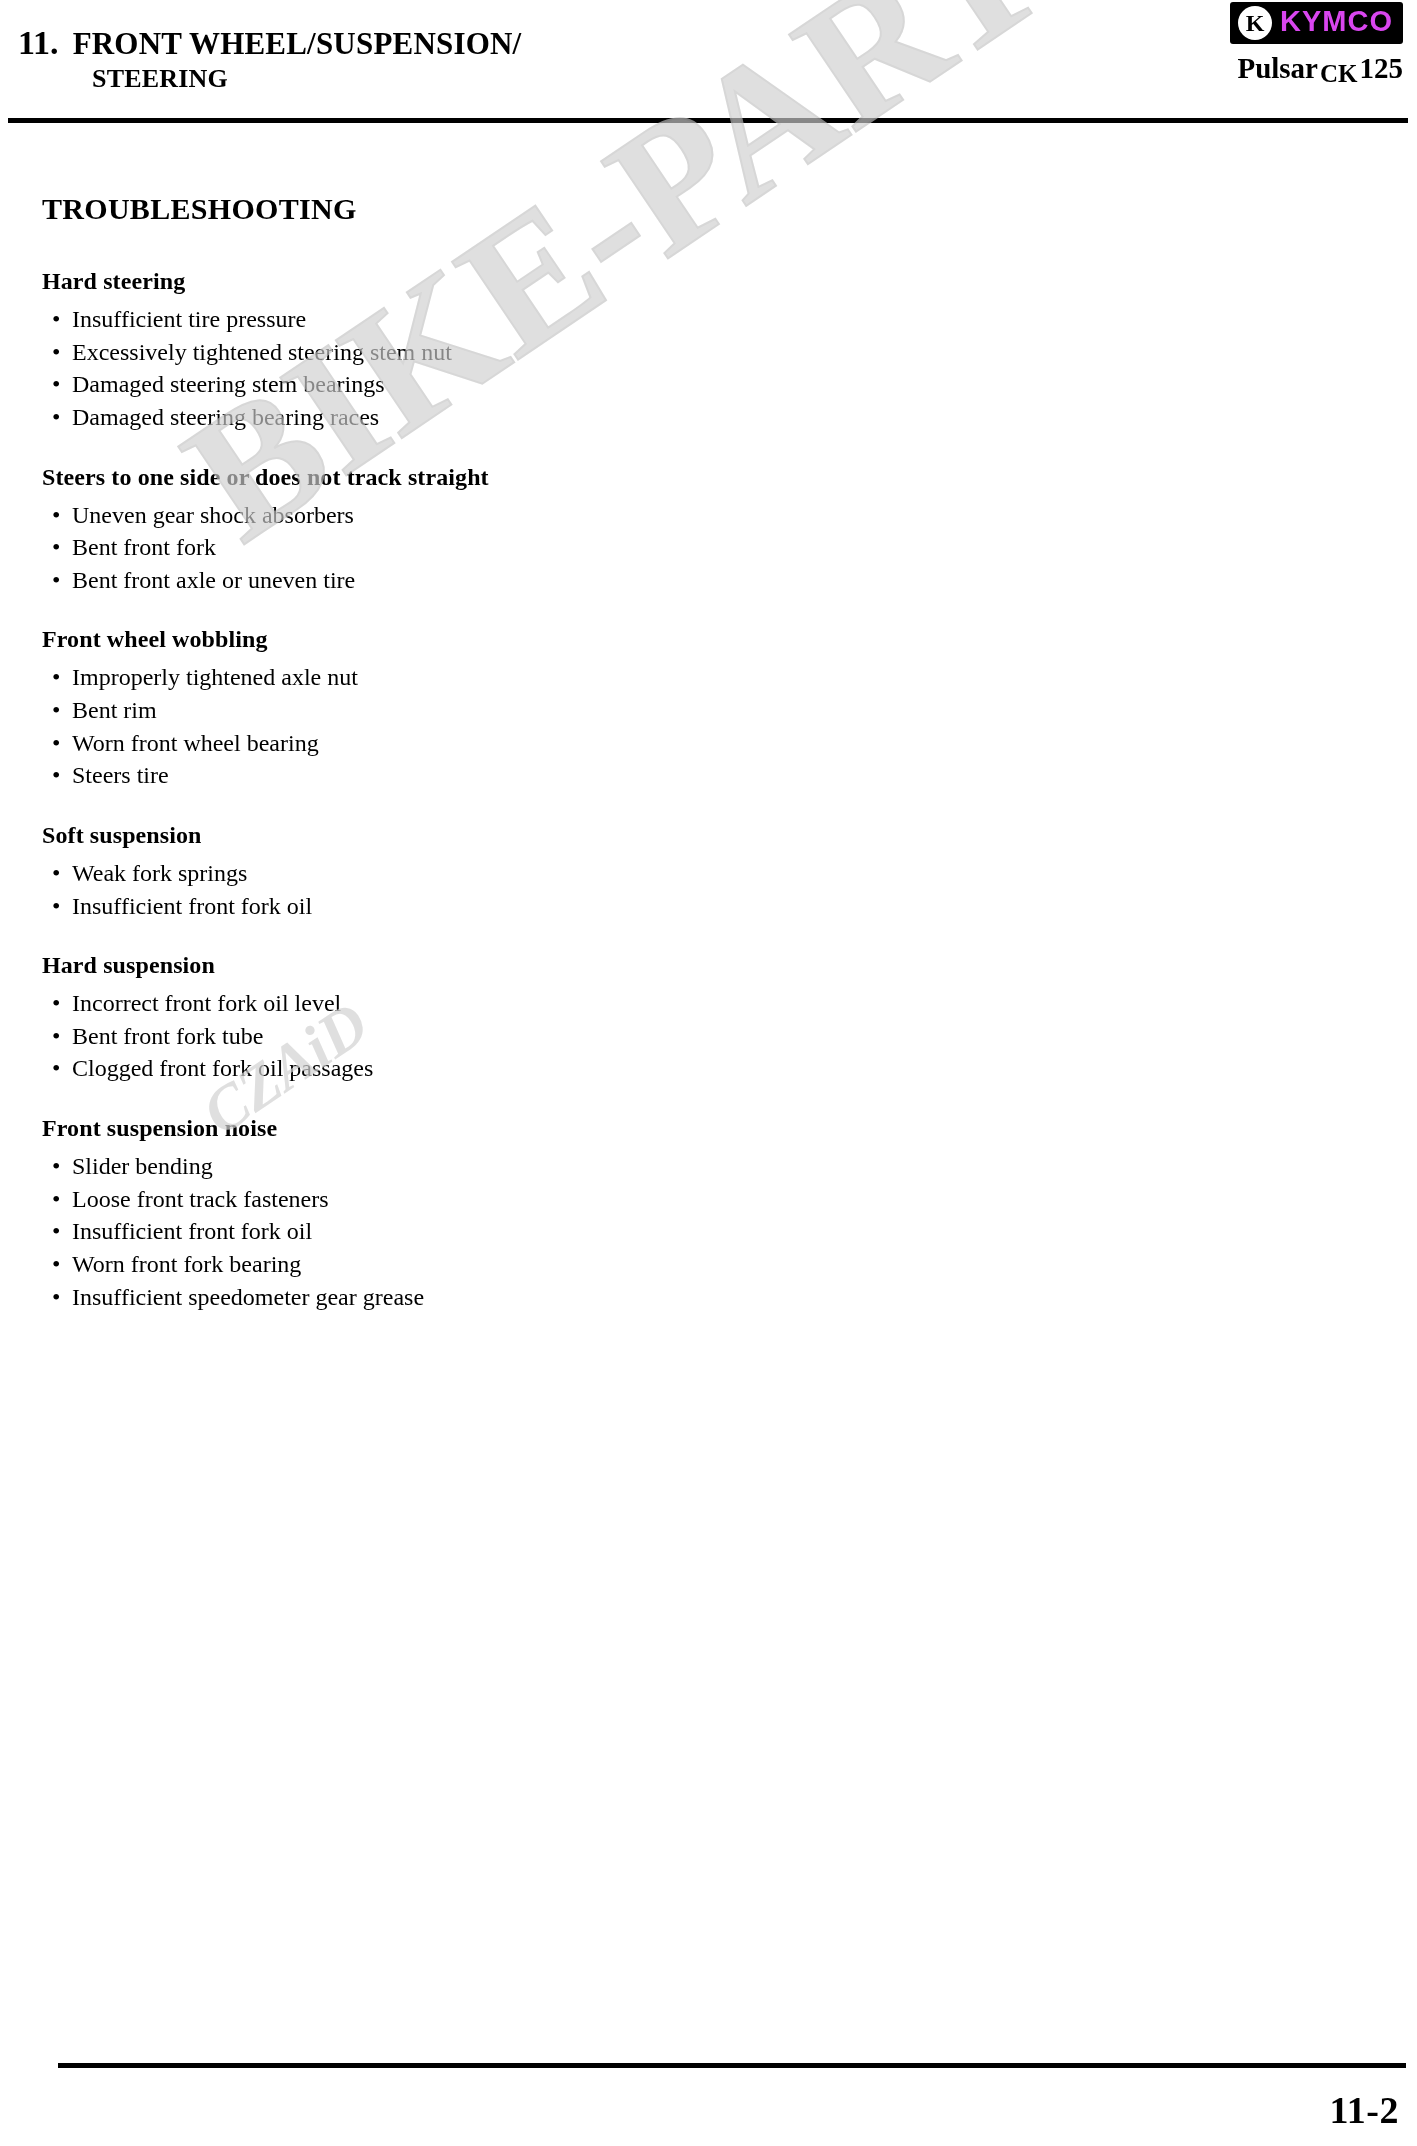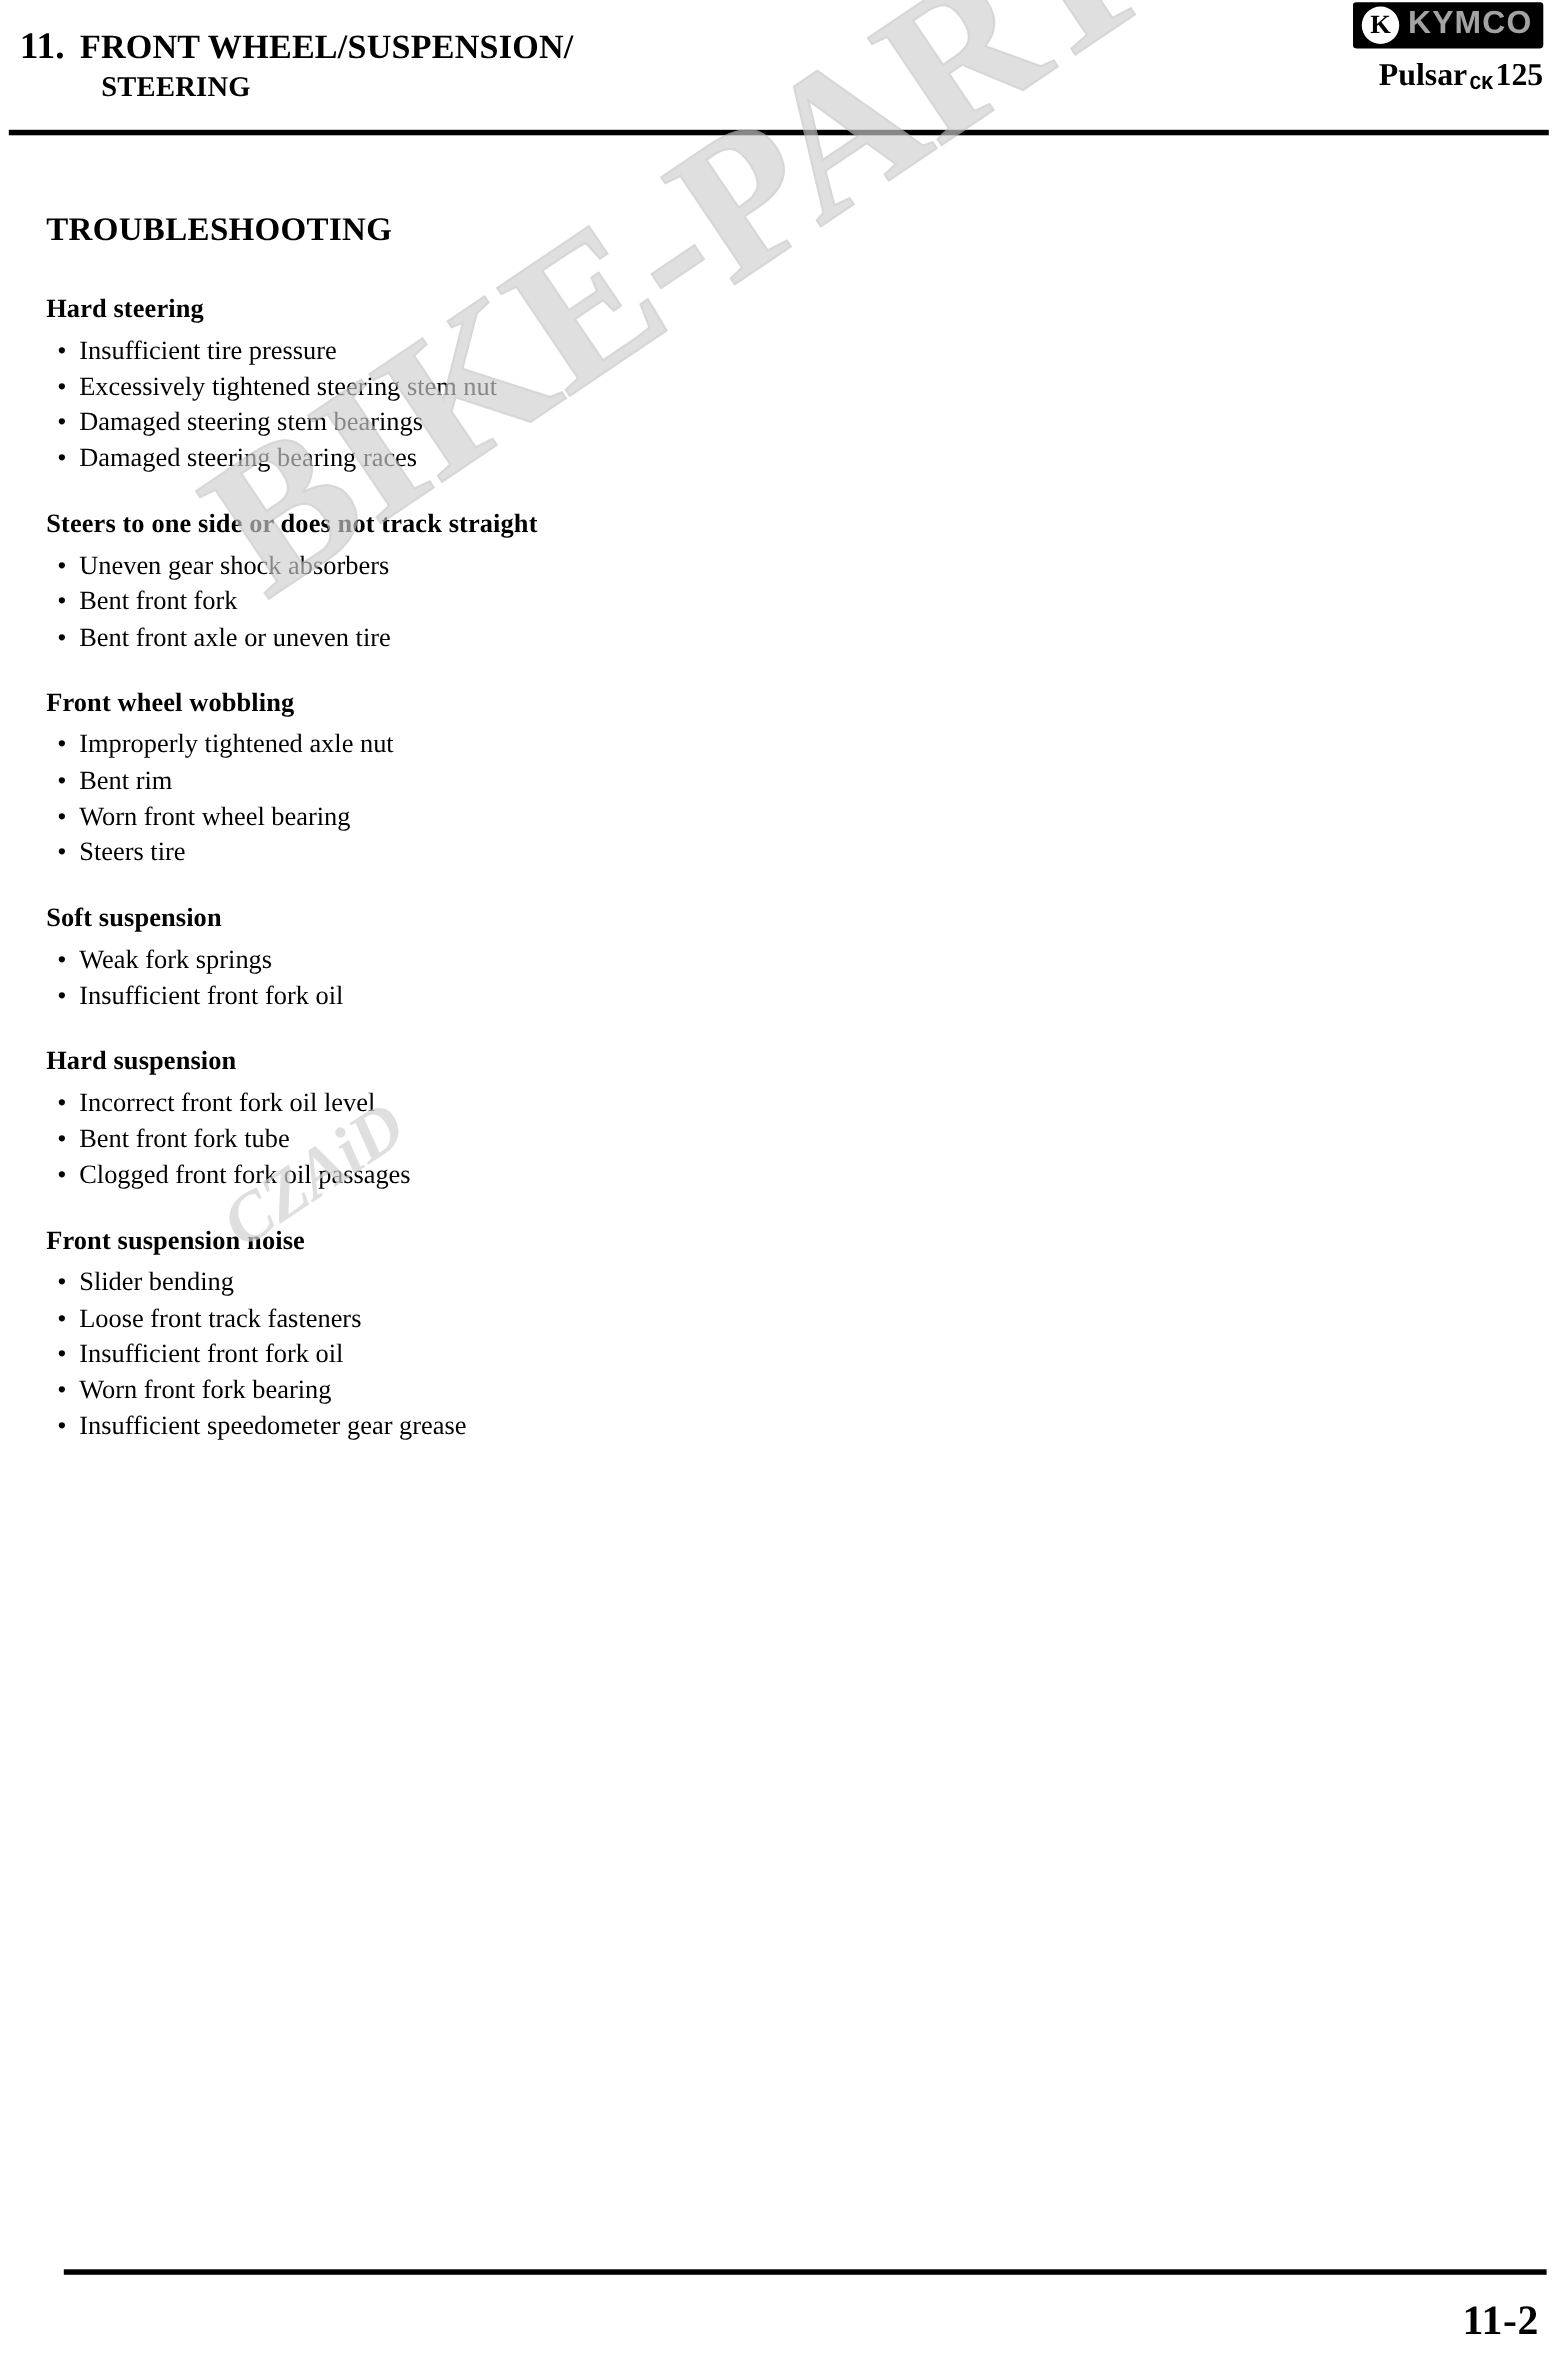--- a/index.html
+++ b/index.html
@@ -78,39 +78,38 @@
     font-family: "Liberation Serif", serif;
     font-weight: bold;
     font-size: 24px;
     display: flex;
     align-items: center;
     justify-content: center;
     margin-right: 8px;
     line-height: 1;
   }
   .brand-name {
-    color: #a3a3a3;
+    color: #d946ef;
     font-family: "Liberation Sans", sans-serif;
     font-weight: bold;
     font-size: 29px;
     letter-spacing: 1px;
     line-height: 1;
     padding-bottom: 2px;
   }
   .model-line {
     margin-top: 8px;
     font-size: 29px;
     font-weight: bold;
     white-space: nowrap;
   }
   .model-line .sub {
-    font-size: 18px;
+    font-size: 25px;
     vertical-align: -4px;
     padding: 0 2px;
-    font-family: Liberation Mono, monospace;
   }
 
   .header-rule {
     position: absolute;
     left: 8px;
     top: 118px;
     width: 1400px;
     height: 5px;
     background: #000000;
   }

